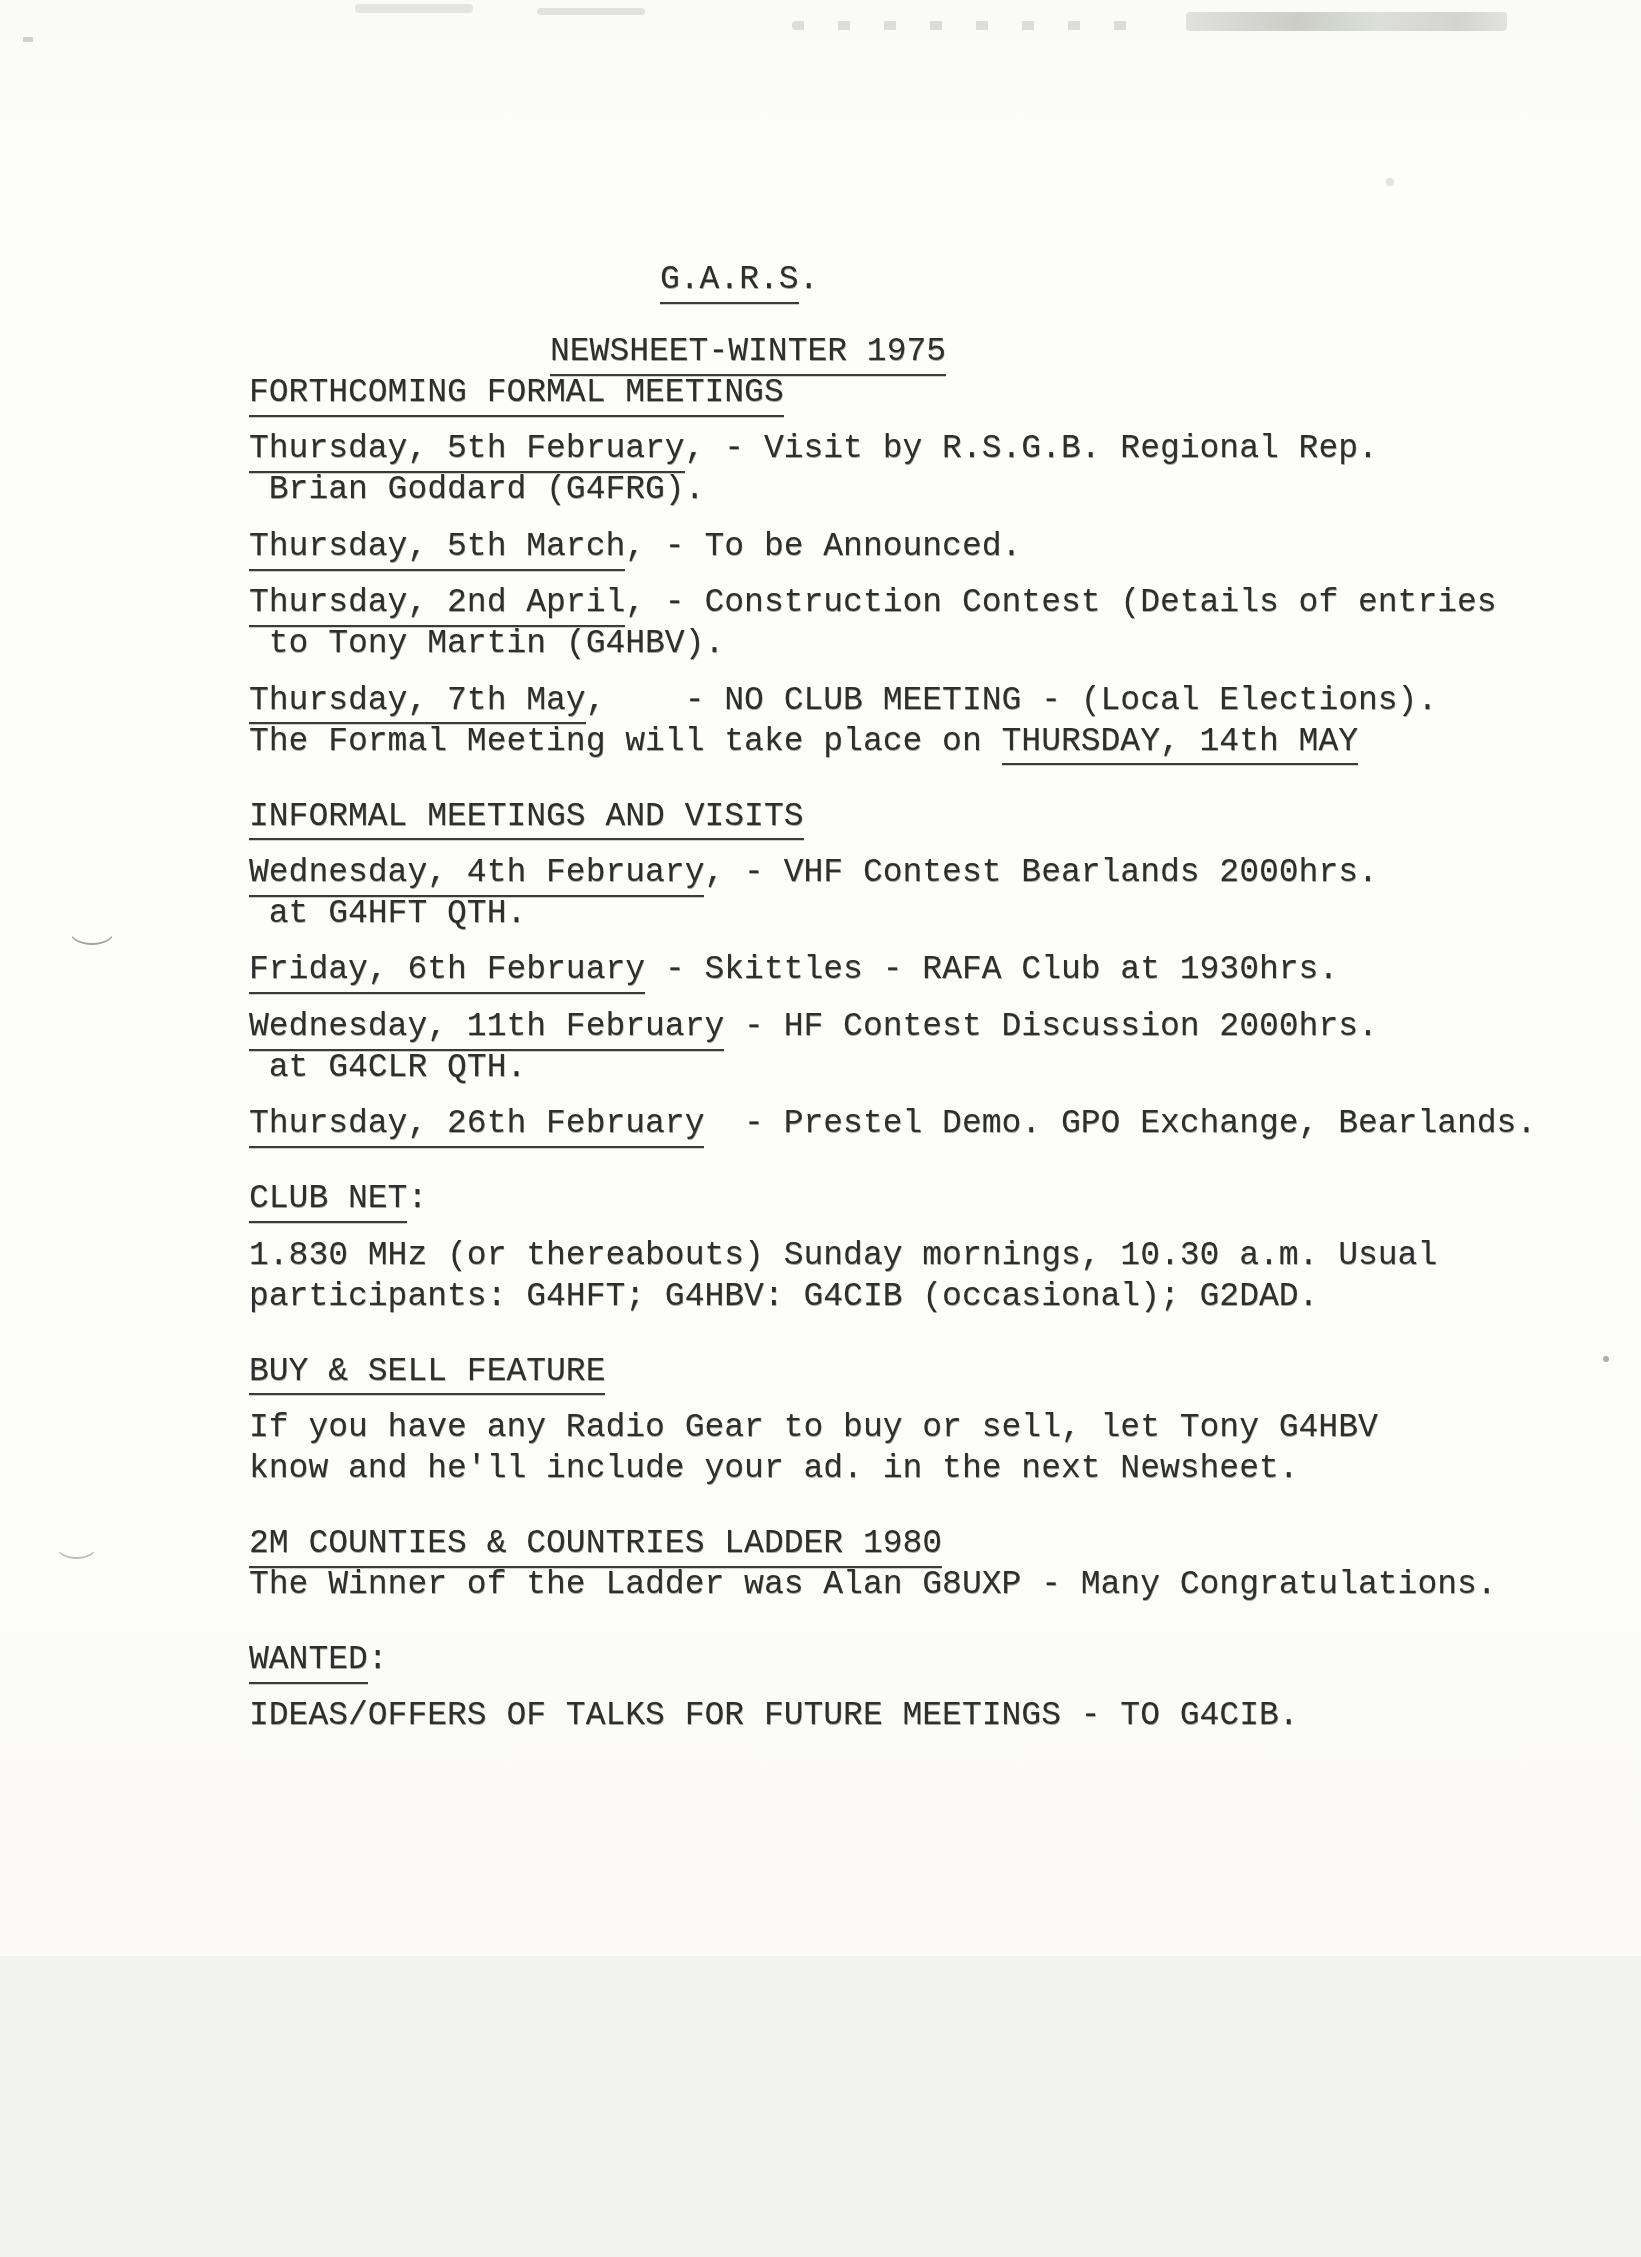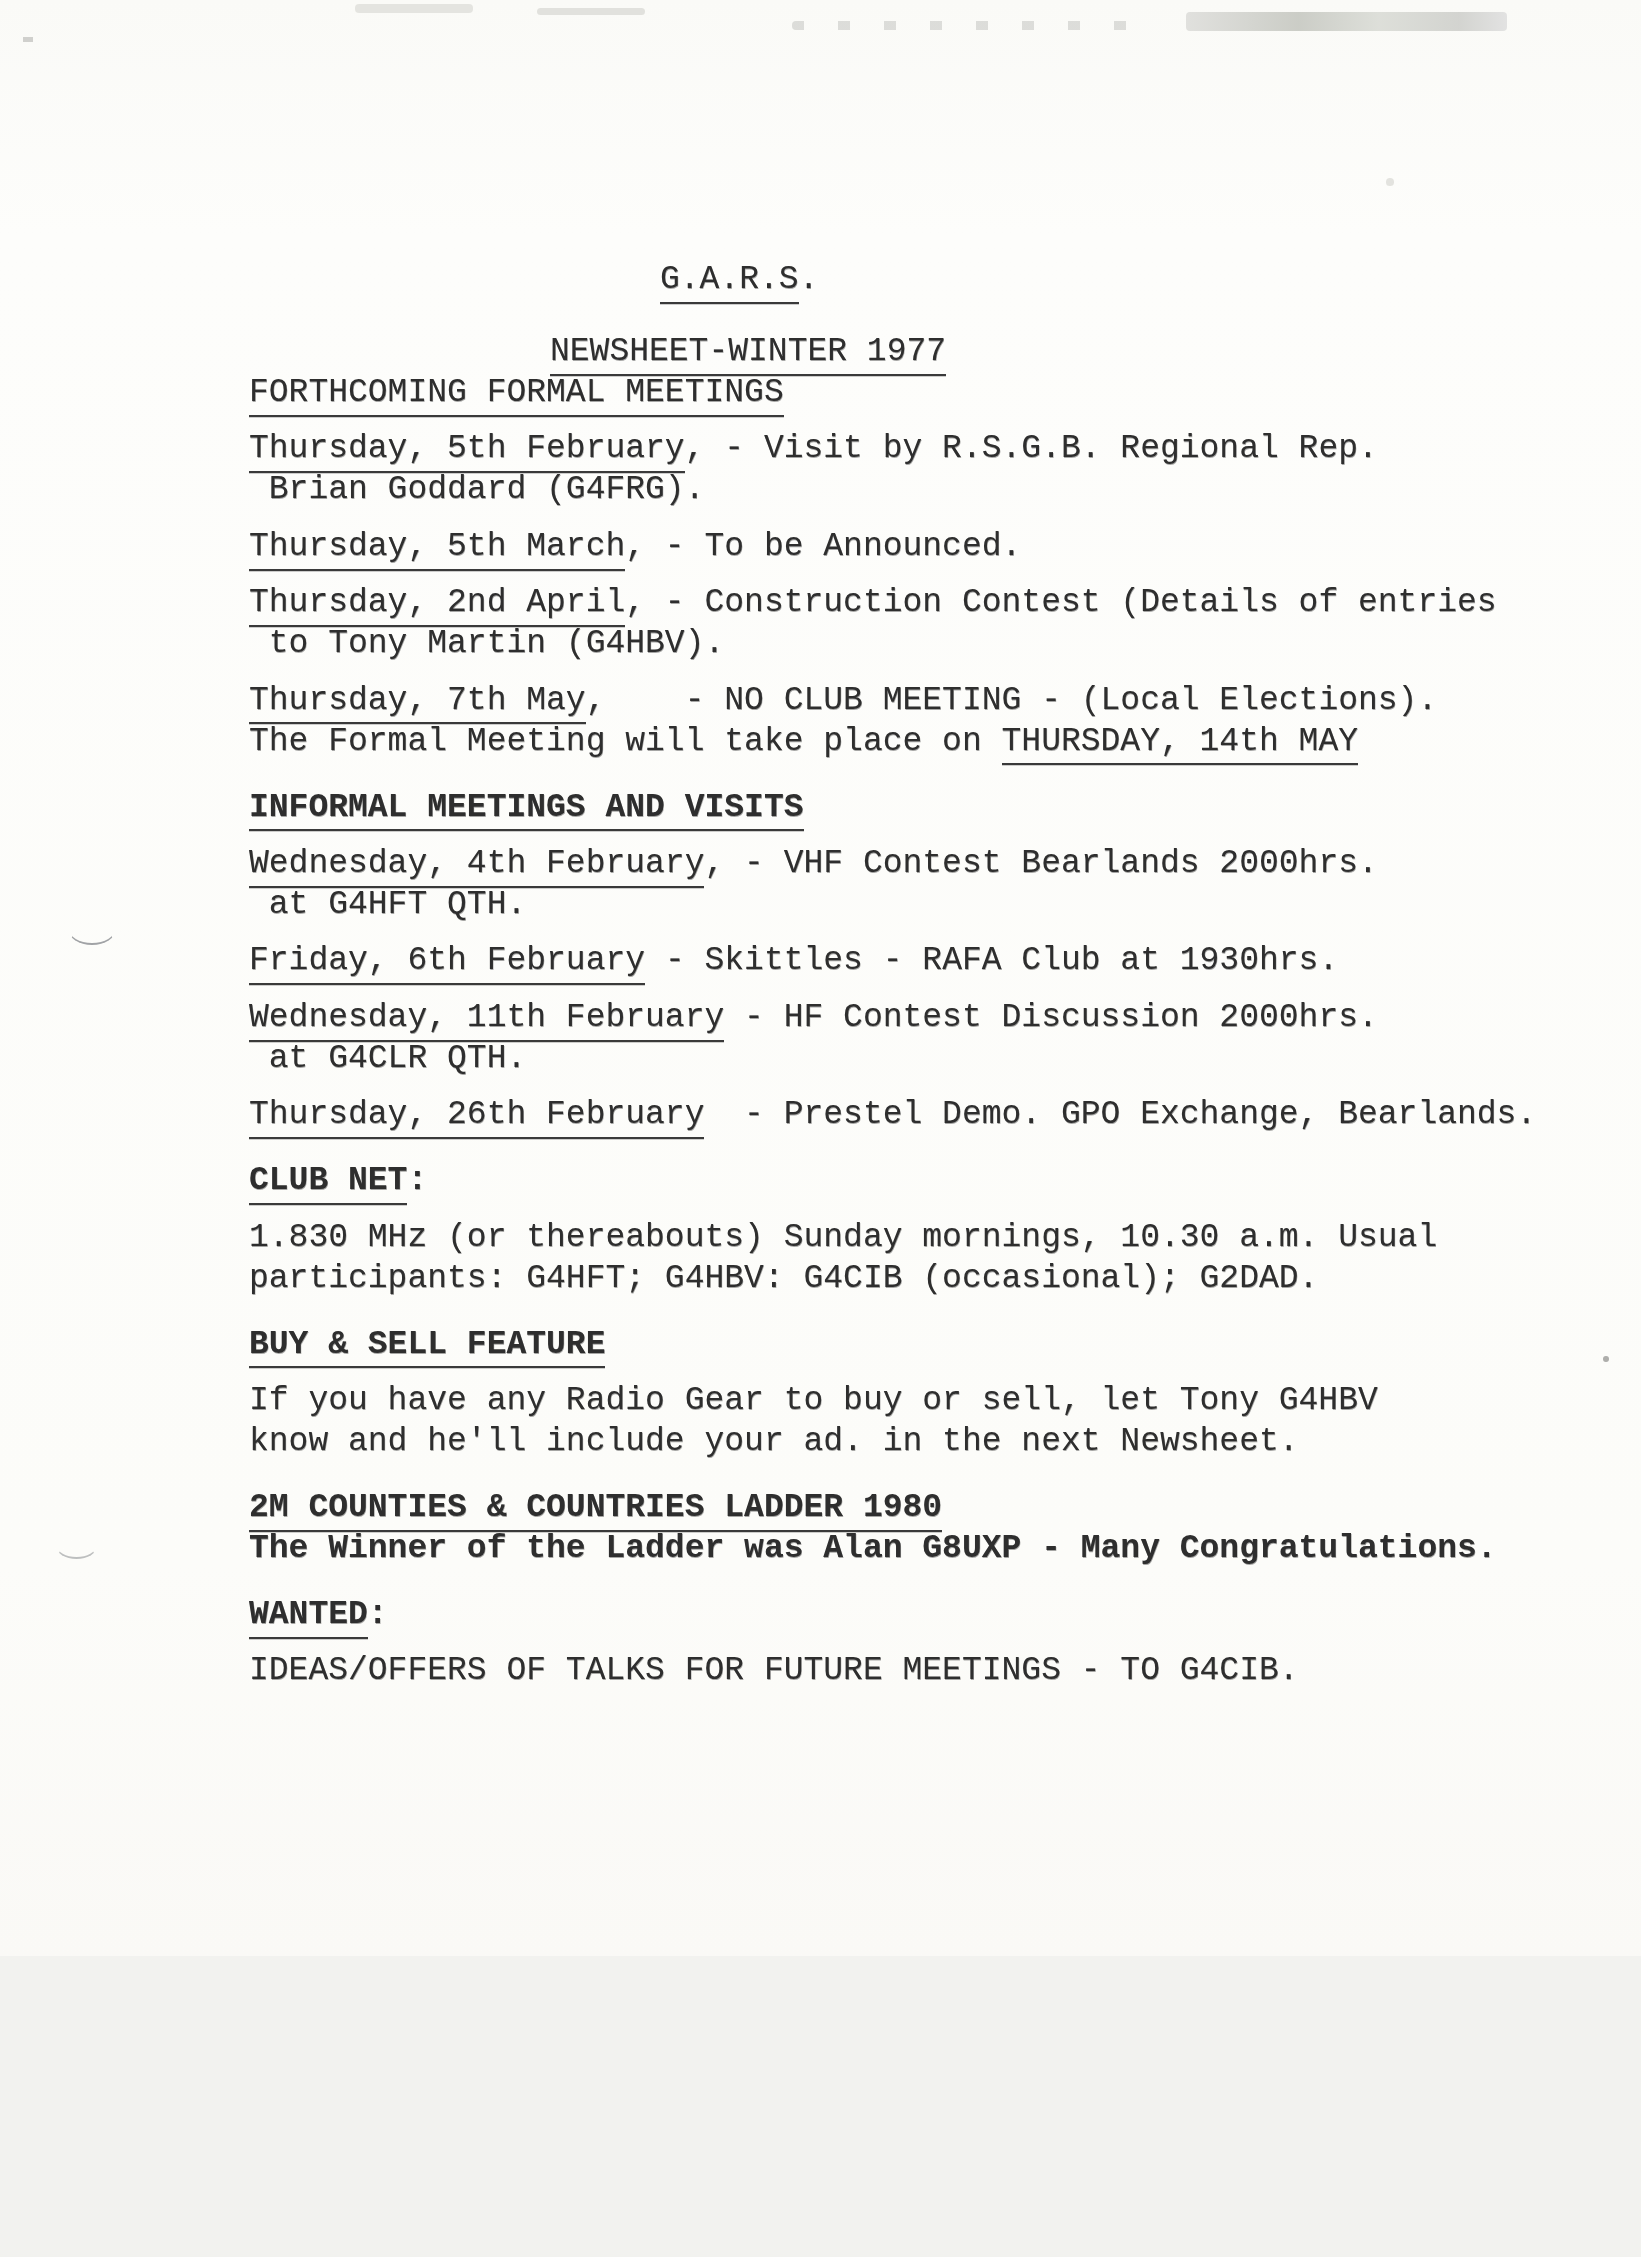--- a/index.html
+++ b/index.html
@@ -33,21 +33,21 @@
     text-shadow:0.5px 0.6px 0.5px rgba(46,46,46,0.42);
   }
   .u{
     border-bottom:2.9px solid var(--uline);
     padding-bottom:3.9px;
     box-shadow:0 1px 0 rgba(60,60,60,0.25);
   }
   .kind-title{margin-left:411px;}
   .kind-subtitle{margin-left:301px;margin-top:31px;}
   .kind-heading{}
-  .kind-section{margin-top:25px;font-weight:bold;}
+  .kind-section{margin-top:34px;}
   .kind-para{margin-top:15.4px;}
 
   
   .artifact{position:absolute;pointer-events:none;}
   .a0{left:23px;top:37px;width:9.7px;height:4.8px;background:#bdbdba;opacity:.7;}
   .a1{left:1186px;top:11.6px;width:321px;height:19.3px;border-radius:3.9px;
       background:linear-gradient(90deg,#dcdcd9,#c3c5be 35%,#d8dad4 60%,#cccdc9 85%,#dedede);opacity:.85;}
   .a2{left:792px;top:21px;width:348px;height:8.7px;
       background:repeating-linear-gradient(90deg,rgba(150,152,148,.55) 0 11.6px,rgba(0,0,0,0) 11.6px 46px);opacity:.55;border-radius:3.9px;}
   .a3{left:537px;top:7.7px;width:108px;height:7.7px;background:#d0d0cc;opacity:.6;border-radius:3.9px;}
@@ -70,21 +70,21 @@
   <div class="artifact a4"></div>
   <div class="artifact a5"></div>
   <div class="artifact a6"></div>
   <div class="artifact a7"></div>
   <div class="artifact a8"></div>
   <div class="doc" id="doc">
       <div class="block kind-title">
         <div class="line"><span class="u">G.A.R.S</span><span>.</span></div>
       </div>
       <div class="block kind-subtitle">
-        <div class="line"><span class="u">NEWSHEET-WINTER 1977</span></div>
+        <div class="line"><span class="u">NEWSHEET-WINTER 1975</span></div>
       </div>
       <div class="block kind-heading">
         <div class="line"><span class="u">FORTHCOMING FORMAL MEETINGS</span></div>
       </div>
       <div class="block kind-para">
         <div class="line"><span class="u">Thursday, 5th February</span><span>, - Visit by R.S.G.B. Regional Rep.</span></div>
         <div class="line"><span> Brian Goddard (G4FRG).</span></div>
       </div>
       <div class="block kind-para">
         <div class="line"><span class="u">Thursday, 5th March</span><span>, - To be Announced.</span></div>

